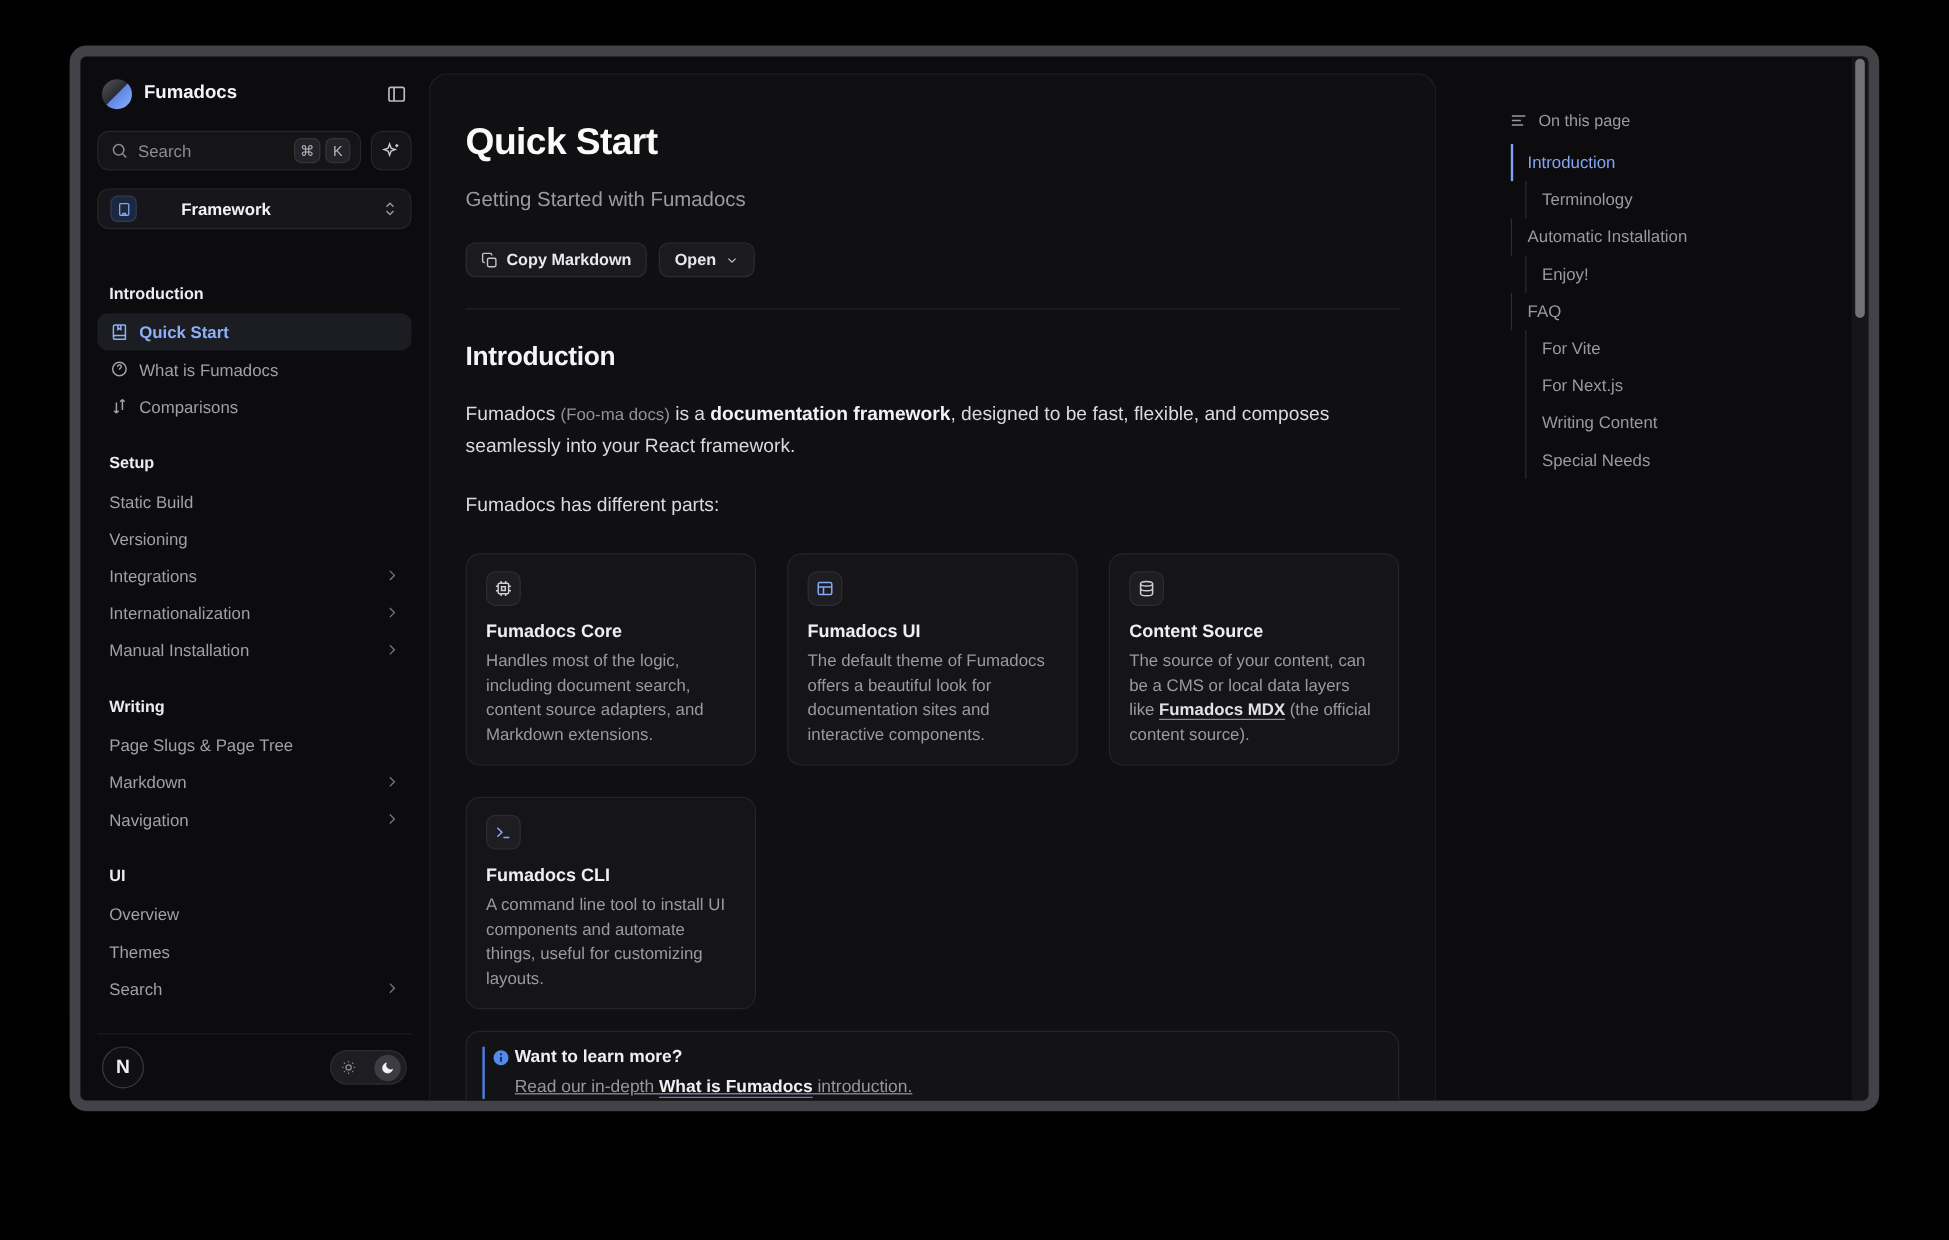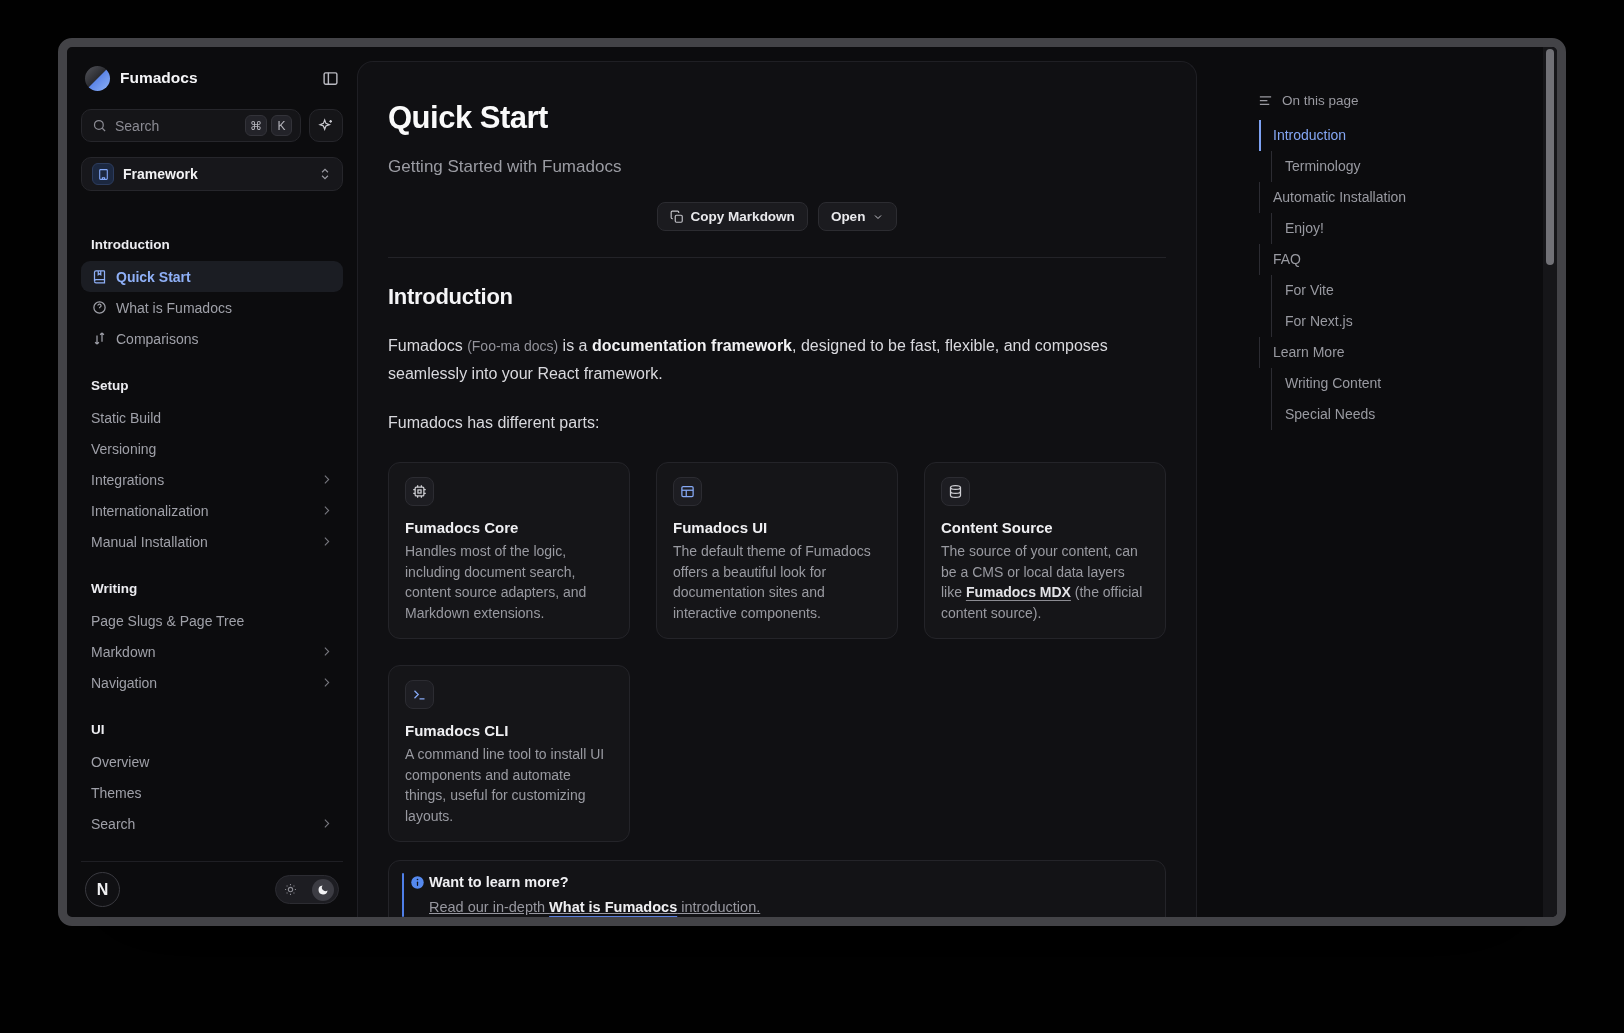--- a/index.html
+++ b/index.html
@@ -26,21 +26,21 @@
   .search-row { display:flex; gap:8px; margin-bottom:15px; }
   .search-box { flex:1; height:33px; background:#151518; border:1px solid #26262b; border-radius:10px;
     display:flex; align-items:center; padding:0 8px 0 10px; color:#8b8b93; }
   .search-box .ph { font-size:14px; margin-left:8px; flex:1; }
   .kbd { min-width:21px; height:21px; background:#232329; border:1px solid #333339; border-radius:6px;
     font-size:12px; color:#b6b6bd; display:flex; align-items:center; justify-content:center; padding:0 4px; margin-left:4px; }
   .ai-btn { width:34px; height:33px; background:#151518; border:1px solid #26262b; border-radius:10px;
     display:flex; align-items:center; justify-content:center; color:#c9c9cf; }
 
   .framework { height:34px; background:#17171b; border:1px solid #26262b; border-radius:10px;
-    display:flex; align-items:center; padding:0 10px; margin-bottom:22px; }
+    display:flex; align-items:center; padding:0 10px; margin-bottom:22px;gap:28px; }
   .fw-icon { width:22px; height:22px; border-radius:6px; background:#1c2840; border:1px solid #2c3c5e;
     color:#82a7f8; display:flex; align-items:center; justify-content:center; }
   .fw-label { font-size:14px; font-weight:700; color:#f2f2f4; margin-left:9px; flex:1; }
   .fw-chevrons { color:#9a9aa2; display:flex; }
 
   .sb-section { margin-top:24px; }
   .sb-section:first-of-type { margin-top:0; }
   .sb-section-label { font-size:13.5px; font-weight:700; color:#ececf0; padding:0 10px; margin-bottom:9px; }
   .sb-item { height:31px; display:flex; align-items:center; padding:0 10px; border-radius:9px;
     font-size:14px; color:#9fa0a8; cursor:pointer; }
@@ -61,21 +61,21 @@
     display:flex; align-items:center; justify-content:center; }
 
   
   .main-wrap { flex:1; display:flex; flex-direction:column; min-width:0; }
   .main-panel { margin-top:14px; flex:1; background:#101013; border:1px solid #1f1f24; border-bottom:none;
     border-radius:16px 16px 0 0; padding:38px 30px 0; overflow:hidden; }
 
   .page-title { font-size:31px; font-weight:700; color:#fafafa; letter-spacing:-.5px; }
   .page-subtitle { font-size:17px; color:#9b9ca3; margin-top:21px; }
 
-  .btn-row { display:flex; gap:10px; margin-top:25px;justify-content:center; }
+  .btn-row { display:flex; gap:10px; margin-top:25px; }
   .btn { height:29px; display:flex; align-items:center; gap:7px; background:#1b1b1f; border:1px solid #2c2c31;
     border-radius:8px; padding:0 12px; font-size:13.5px; font-weight:600; color:#e9e9ec; cursor:pointer; }
   .btn .bic { display:flex; color:#c3c3c9; }
 
   .divider { height:1px; background:#232328; margin-top:26px; }
 
   .h2 { font-size:22px; font-weight:700; color:#f5f5f7; margin-top:26px; letter-spacing:-.3px; }
   .para { font-size:16px; line-height:27px; color:#d9d9de; margin-top:22px; }
   .para .muted { color:#92929a; font-size:14px; }
   .para b { color:#f2f2f4; }
@@ -407,21 +407,20 @@
         </span>
         <span>On this page</span>
       </div>
       <a class="toc-item active">Introduction</a>
       <a class="toc-item l2">Terminology</a>
       <a class="toc-item">Automatic Installation</a>
       <a class="toc-item l2">Enjoy!</a>
       <a class="toc-item">FAQ</a>
       <a class="toc-item l2">For Vite</a>
       <a class="toc-item l2">For Next.js</a>
-      <a class="toc-item">Learn More</a>
       <a class="toc-item l2">Writing Content</a>
       <a class="toc-item l2">Special Needs</a>
     </nav>
 
     <div class="scrollbar">
       <div class="scroll-thumb"></div>
     </div>
 
   </div>
 </div>

